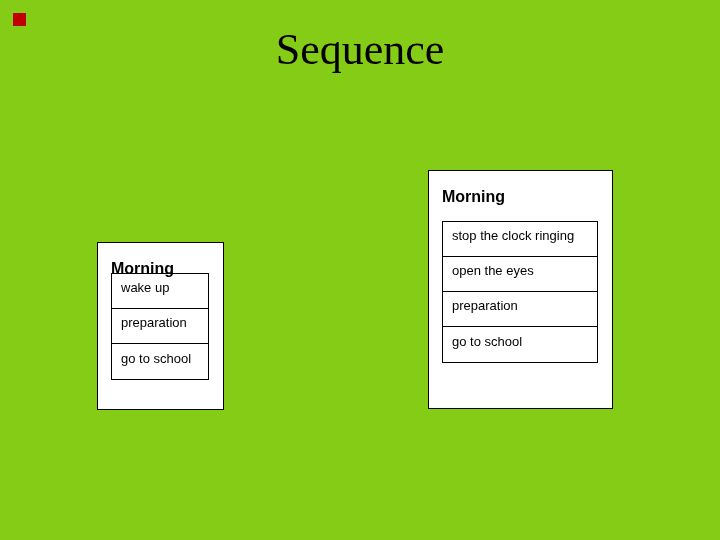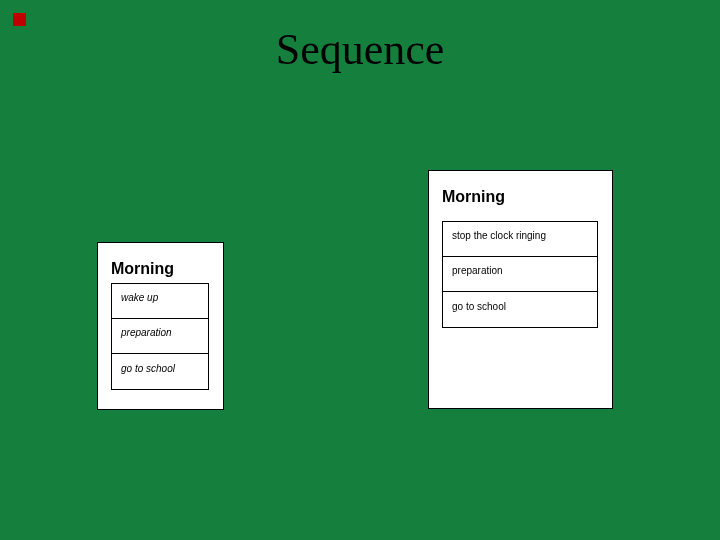--- a/index.html
+++ b/index.html
@@ -5,21 +5,21 @@
   html, body {
     margin: 0;
     padding: 0;
     background: #e8e8e8;
     font-family: "Liberation Sans", sans-serif;
   }
   .slide {
     position: relative;
     width: 720px;
     height: 540px;
-    background: #15803d;
+    background: #84cc16;
     overflow: hidden;
   }
   .accent-square {
     position: absolute;
     left: 13px;
     top: 13px;
     width: 13px;
     height: 13px;
   }
   .title {
@@ -50,30 +50,30 @@
     font-weight: 700;
     font-size: 16px;
     color: #000000;
     white-space: nowrap;
   }
   .task-table {
     position: absolute;
     box-sizing: border-box;
     border: 1.5px solid #000000;
   }
-  .seq-box.left  .task-table { left: 13px; top: 40px; width: 98px; font-style: italic; }
+  .seq-box.left  .task-table { left: 13px; top: 30px; width: 98px; }
   .seq-box.right .task-table { left: 13px; top: 50px; width: 156px; }
   .task-row {
     box-sizing: border-box;
     height: 35px;
     border-bottom: 1.5px solid #000000;
     display: flex;
     align-items: center;
     padding: 5px 2px 12px 9px;
-    font-size: 10px;
+    font-size: 13px;
     color: #000000;
     white-space: nowrap;
     overflow: hidden;
   }
   .task-row:last-child { border-bottom: none; }
 </style>
 </head>
 <body>
 
 <div class="slide">
@@ -88,18 +88,19 @@
       <div class="task-row">wake up</div>
       <div class="task-row">preparation</div>
       <div class="task-row">go to school</div>
     </div>
   </div>
 
   <div class="seq-box right">
     <div class="box-label">Morning</div>
     <div class="task-table">
       <div class="task-row">stop the clock ringing</div>
+      <div class="task-row">open the eyes</div>
       <div class="task-row">preparation</div>
       <div class="task-row">go to school</div>
     </div>
   </div>
 
 </div>
 
 </body></html>

